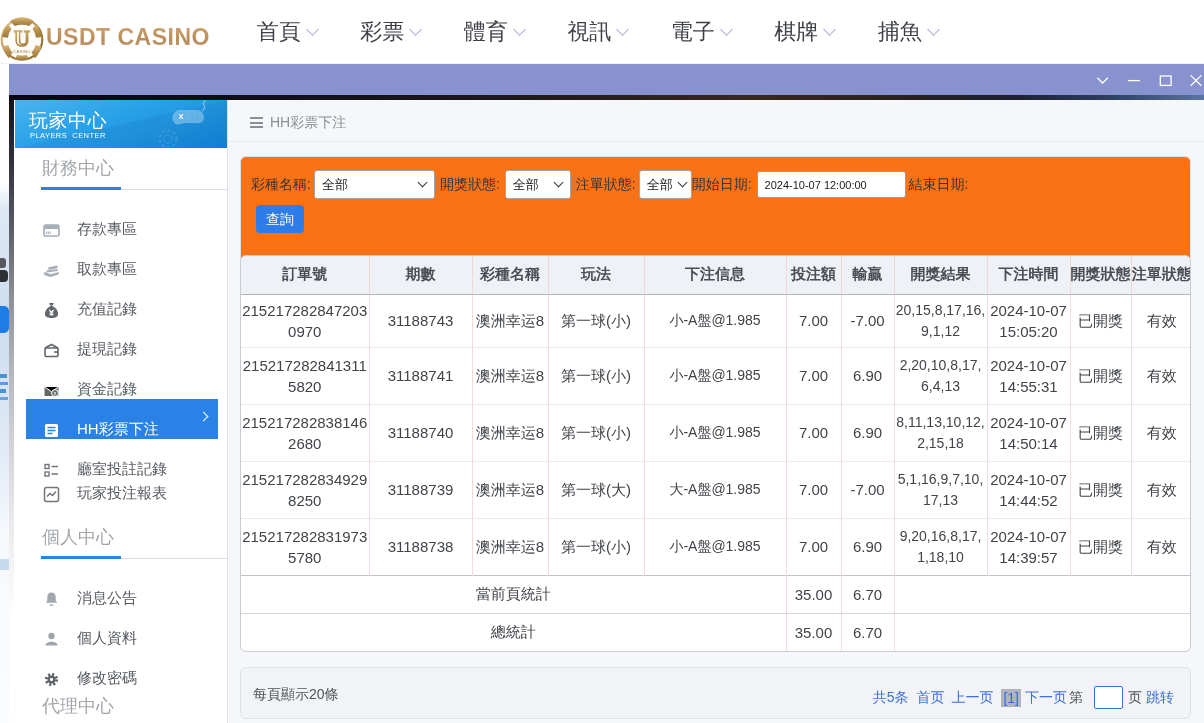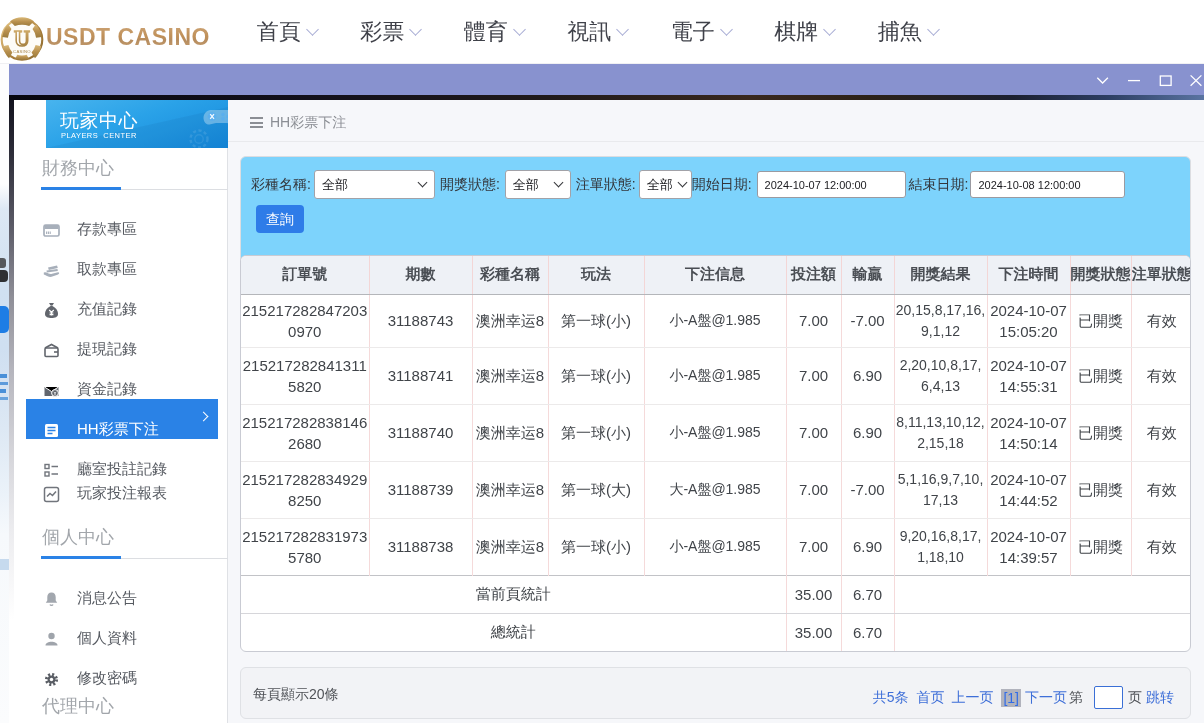--- a/index.html
+++ b/index.html
@@ -30,21 +30,21 @@
   background:linear-gradient(180deg,#fdfdfe 0px,#fdfdfe 120px,#dde8f4 145px,#d0e0f1 225px,#cfdff1 285px,#dde8f4 365px,#ebf2f9 430px,#f6f9fc 470px,#fbfcfd 100%); }
 #leftbg i { position:absolute; left:0; width:9px; display:block; }
 
 
 #winedge { position:absolute; left:9px; top:100px; width:5px; height:520px;
   background:linear-gradient(180deg,#12121e 0%,#2c2c38 10%,#5a5a66 24%,#8f8f98 38%,#b5b5bd 52%,#d5d5da 68%,#ebebee 82%,rgba(248,248,249,0) 100%); }
 
 
 #sidebar { position:absolute; left:14px; top:100px; width:214px; height:623px; background:#fff; border-right:1px solid #dfe1e5; }
 #sbhead { position:absolute; left:1px; top:0; width:212px; height:48px; overflow:hidden;
-  background:linear-gradient(160deg,#48b4ee 0%,#2aa2e8 40%,#1184d9 100%);margin-left:31px; }
+  background:linear-gradient(160deg,#48b4ee 0%,#2aa2e8 40%,#1184d9 100%); }
 #sbhead .t1 { position:absolute; left:14px; top:8px; color:#fff; font-size:19px; letter-spacing:0.5px; }
 #sbhead .t2 { position:absolute; left:15px; top:30.5px; color:#fff; font-size:7.5px; letter-spacing:0.45px; }
 .sbsec { position:absolute; left:16px; width:213px; }
 .sbsec .st { padding-left:12px; font-size:18px; color:#a2a6ab; }
 .sbsec .ul { position:relative; margin-top:9px; margin-left:12px; width:192px; height:1px; background:#dcdee2; }
 .sbsec .ul:before { content:""; position:absolute; left:-1px; top:-2px; width:80px; height:3px; background:#2a82e6; }
 .mitem { position:absolute; left:0; width:213px; height:40px; display:flex; align-items:flex-end; color:#565a61; font-size:15px; }
 .mitem .ic { width:17px; height:17px; margin-left:29px; margin-right:17px; flex:none; }
 .mitem.act { left:12px; width:192px; background:#2a82e6; color:#fff; }
 .mitem.act .ic { margin-left:17px; }
@@ -53,21 +53,21 @@
 
 
 #content { position:absolute; left:228px; top:100px; width:976px; height:623px; background:#f6f7fa; }
 #crumb { position:absolute; left:0; top:0; width:976px; height:42px; border-bottom:1px solid #e9eaed;
   color:#8b8e94; font-size:14px; }
 #crumb .txt { position:absolute; left:42px; top:14px; }
 #crumb .burger { position:absolute; left:22px; top:17px; width:13px; height:11px;
   border-top:2px solid #8b8e94; border-bottom:2px solid #8b8e94; }
 #crumb .burger:before { content:""; position:absolute; left:0; top:2.5px; width:13px; height:2px; background:#8b8e94; }
 
-#filter { position:absolute; left:12px; top:56px; width:951px; height:107px; background:#7dd3fc;
+#filter { position:absolute; left:12px; top:56px; width:951px; height:107px; background:#f97316;
   border:1px solid #dcdde1; border-radius:6px; }
 #frow { position:absolute; left:10px; top:13px; height:29px; display:flex; align-items:center; font-size:14px; color:#33363b; }
 .sel { background:#fff; border:1px solid #a2a2a8; border-radius:3px; height:29px; display:flex; align-items:center;
   font-size:13px; color:#1b1b1f; position:relative; }
 .sel span { padding-left:7px; }
 .sel .sc { position:absolute; right:8px; top:10px; width:7px; height:7px;
   border-right:1.7px solid #35363a; border-bottom:1.7px solid #35363a; transform:rotate(45deg); margin-top:-2px; }
 .inp { background:#fff; border:1px solid #9a9aa1; border-radius:3px; height:27px; display:flex; align-items:center;
   font-size:11px; color:#1b1b1f; }
 .inp span { padding-left:7px; }
@@ -271,23 +271,20 @@
       <span style="margin-left:5px;">注單狀態:</span>
       <div class="sel" style="width:53px;margin-left:3px;">
           <span>全部</span>
           <i class="sc" style="right:5px;"></i>
         </div>
       <span style="margin-left:0px;">開始日期:</span>
       <div class="inp" style="width:149px;margin-left:5px;">
           <span>2024-10-07 12:00:00</span>
         </div>
       <span style="margin-left:3px;">結束日期:</span>
-      <div class="inp" style="width:155px;margin-left:2px;">
-          <span>2024-10-08 12:00:00</span>
-        </div>
     </div>
     <div id="qbtn">查詢</div>
   </div>
 
   <div id="tablebox">
     <table>
       <colgroup>
         <col style="width:128px">
           <col style="width:103px">
           <col style="width:76px">

